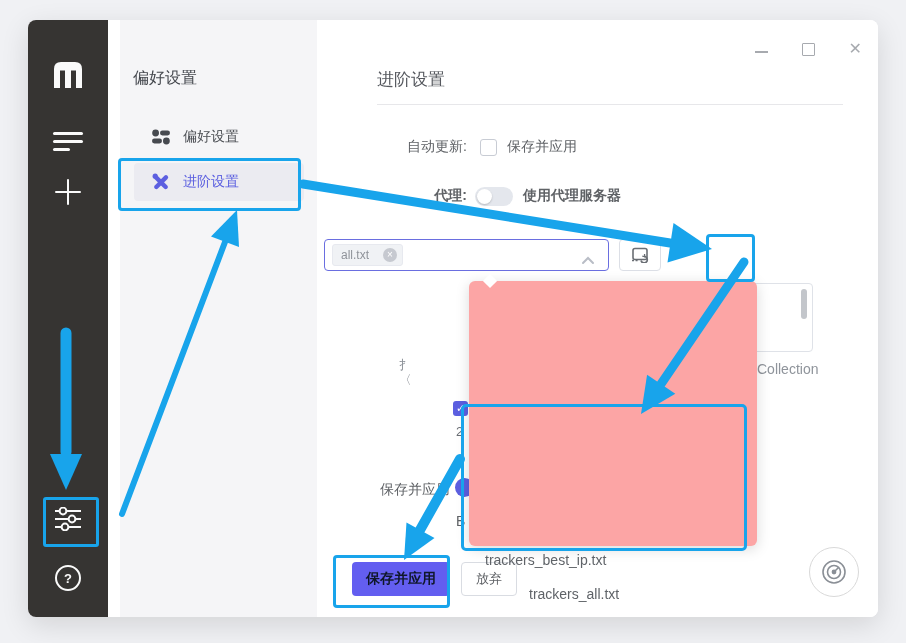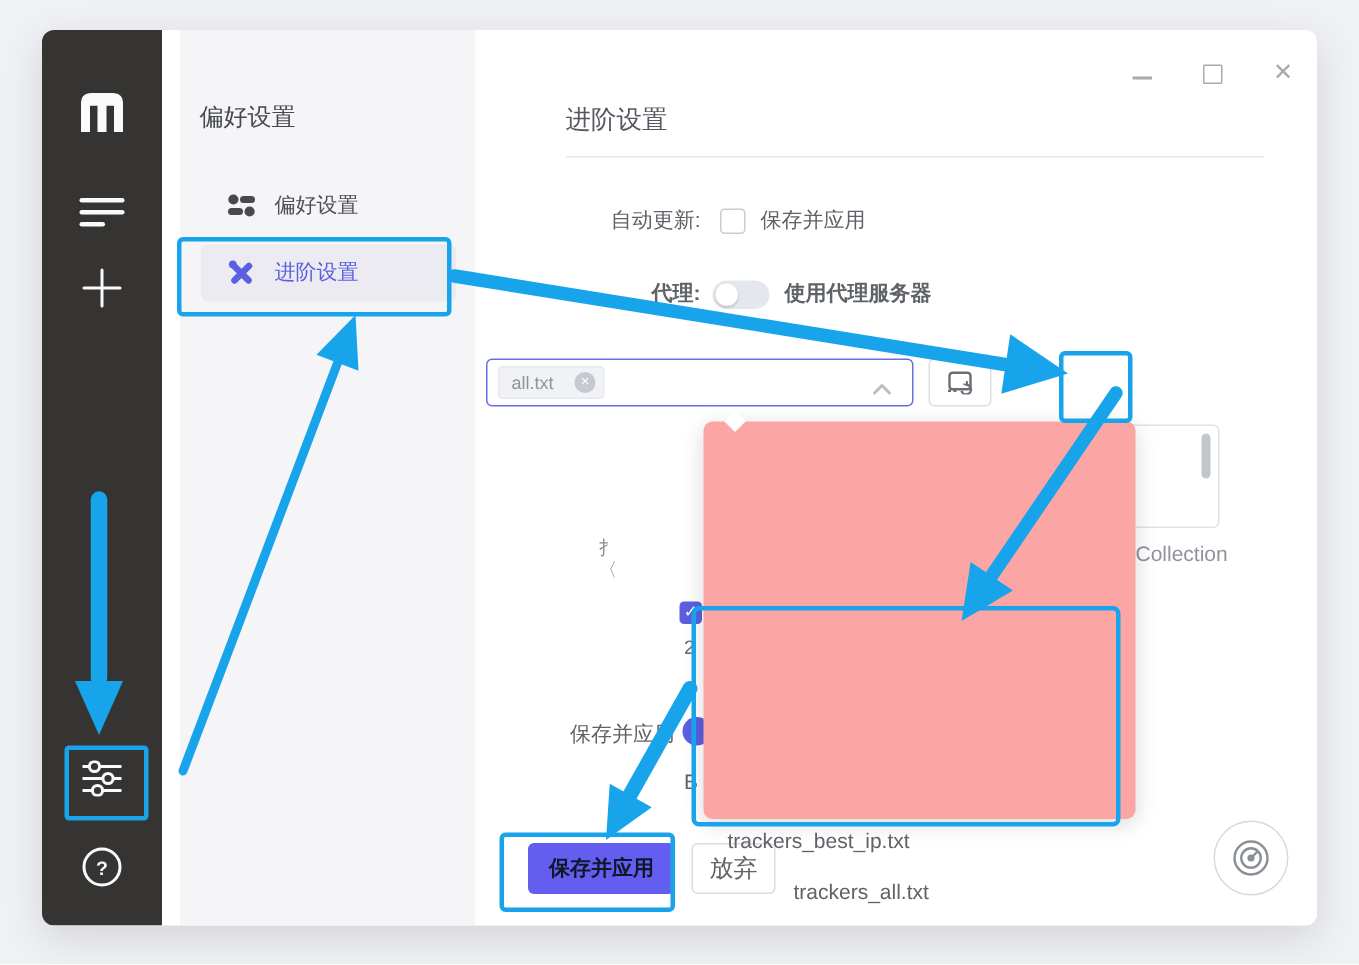--- a/index.html
+++ b/index.html
@@ -84,21 +84,21 @@
   .dropdown{position:absolute;left:152px;top:261px;width:288px;height:265px;background:#fca5a5;border-radius:6px;
             box-shadow:0 3px 14px rgba(0,0,0,.15);z-index:5;}
   .dd-caret{position:absolute;left:16px;top:-5px;width:10px;height:10px;background:#fff;transform:rotate(45deg);}
   .dd-item{position:absolute;left:16px;font-size:14px;color:#5f6368;cursor:pointer;}
   .dd-i1{top:271px;} .dd-i2{top:305px;margin-left:44px;}
 
   
   .btn-save{position:absolute;left:35px;top:542px;width:98px;height:34px;border-radius:4px;background:#635ef0;
             color:#0f172a;font-size:14px;font-weight:bold;display:flex;align-items:center;justify-content:center;cursor:pointer;}
   .btn-discard{position:absolute;left:144px;top:542px;width:56px;height:34px;box-sizing:border-box;border:1px solid #d9dce2;
-               border-radius:4px;background:#fff;color:#5f6266;font-size:16px;display:flex;align-items:center;justify-content:center;cursor:pointer;}
+               border-radius:4px;background:#fff;color:#5f6266;font-size:13px;display:flex;align-items:center;justify-content:center;cursor:pointer;}
   .fab{position:absolute;left:492px;top:527px;width:50px;height:50px;box-sizing:border-box;border:1.5px solid #d9d9d9;
        border-radius:50%;background:#fff;display:flex;align-items:center;justify-content:center;}
   .main-scrollbar{position:absolute;left:561px;top:83px;width:7px;height:218px;border-radius:4px;background:#c2c4c8;}
 
   
   .ann-box{position:absolute;border:3px solid #18a4eb;border-radius:4px;z-index:40;pointer-events:none;}
   .box-menu{left:118px;top:158px;width:177px;height:47px;}
   .box-chevron{left:706px;top:234px;width:43px;height:42px;}
   .box-dropdown{left:461px;top:404px;width:280px;height:141px;border-radius:5px;}
   .box-save{left:333px;top:555px;width:111px;height:47px;}

